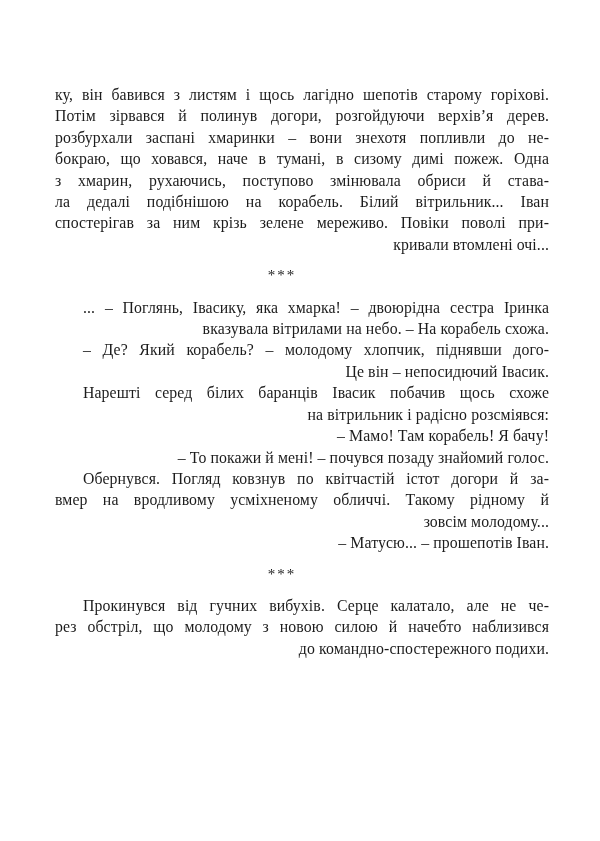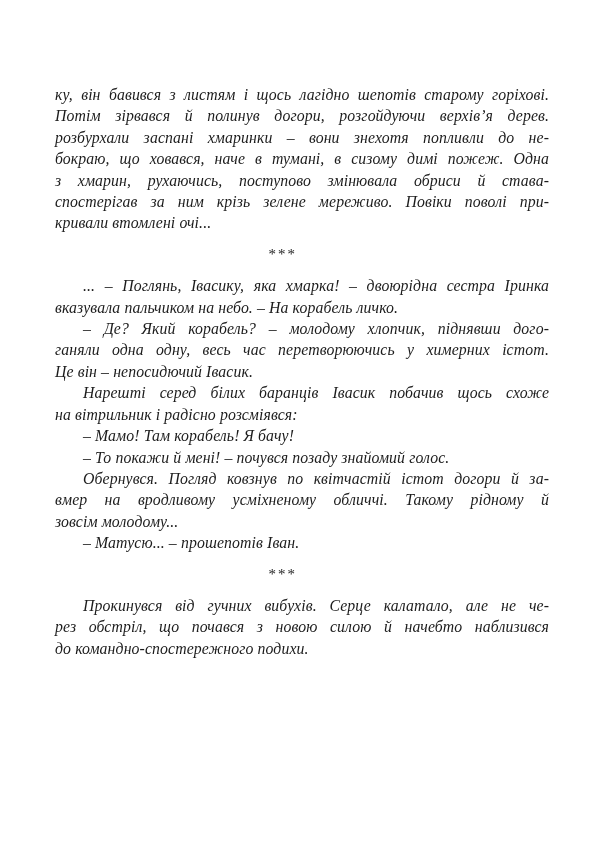--- a/index.html
+++ b/index.html
@@ -8,34 +8,33 @@
     background: #ffffff;
   }
   .book-page {
     position: relative;
     width: 600px;
     height: 706px;
     background: #ffffff;
     overflow: hidden;
     font-family: "Liberation Serif", "DejaVu Serif", serif;
     color: #1c1c1c;
-    font-style: italic;
     -webkit-font-smoothing: antialiased;
   }
   .text-block {
     position: absolute;
     left: 55px;
     top: 84px;
     width: 494px;
     font-size: 15.8px;
     line-height: 21.4px;
     letter-spacing: 0.1px;
   }
   .line {
-    text-align: left;
+    text-align: right;
     min-height: 21.4px;
   }
   .line.just {
     text-align: justify;
     text-align-last: justify;
   }
   .line.indent {
     text-indent: 28px;
   }
   .separator {
@@ -61,35 +60,35 @@
 </head>
 <body>
 
 <div class="book-page">
   <main class="text-block" id="text-block">
       <div class="line just">ку, він бавився з листям і щось лагідно шепотів старому горіхові.</div>
       <div class="line just">Потім зірвався й полинув догори, розгойдуючи верхів’я дерев.</div>
       <div class="line just">розбурхали заспані хмаринки – вони знехотя попливли до не-</div>
       <div class="line just">бокраю, що ховався, наче в тумані, в сизому димі пожеж. Одна</div>
       <div class="line just">з хмарин, рухаючись, поступово змінювала обриси й става-</div>
+      <div class="line just">ла дедалі подібнішою на корабель. Білий вітрильник... Іван</div>
       <div class="line just">спостерігав за ним крізь зелене мереживо. Повіки поволі при-</div>
       <div class="line">кривали втомлені очі...</div>
       <div class="separator">***</div>
       <div class="line indent just">... – Поглянь, Івасику, яка хмарка! – двоюрідна сестра Іринка</div>
-      <div class="line">вказувала пальчиком на небо. – На корабель личко.</div>
+      <div class="line">вказувала вітрилами на небо. – На корабель схожа.</div>
       <div class="line indent just">– Де? Який корабель? – молодому хлопчик, піднявши дого-</div>
-      <div class="line just">ганяли одна одну, весь час перетворюючись у химерних істот.</div>
       <div class="line">Це він – непосидючий Івасик.</div>
       <div class="line indent just">Нарешті серед білих баранців Івасик побачив щось схоже</div>
       <div class="line">на вітрильник і радісно розсміявся:</div>
       <div class="line indent">– Мамо! Там корабель! Я бачу!</div>
       <div class="line indent">– То покажи й мені! – почувся позаду знайомий голос.</div>
       <div class="line indent just">Обернувся. Погляд ковзнув по квітчастій істот догори й за-</div>
       <div class="line just">вмер на вродливому усміхненому обличчі. Такому рідному й</div>
       <div class="line">зовсім молодому...</div>
       <div class="line indent">– Матусю... – прошепотів Іван.</div>
       <div class="separator">***</div>
       <div class="line indent just">Прокинувся від гучних вибухів. Серце калатало, але не че-</div>
-      <div class="line just">рез обстріл, що почався з новою силою й начебто наблизився</div>
+      <div class="line just">рез обстріл, що молодому з новою силою й начебто наблизився</div>
       <div class="line">до командно-спостережного подихи.</div>
     </main>
   <footer class="page-number">7</footer>
 </div>
 
 </body></html>

